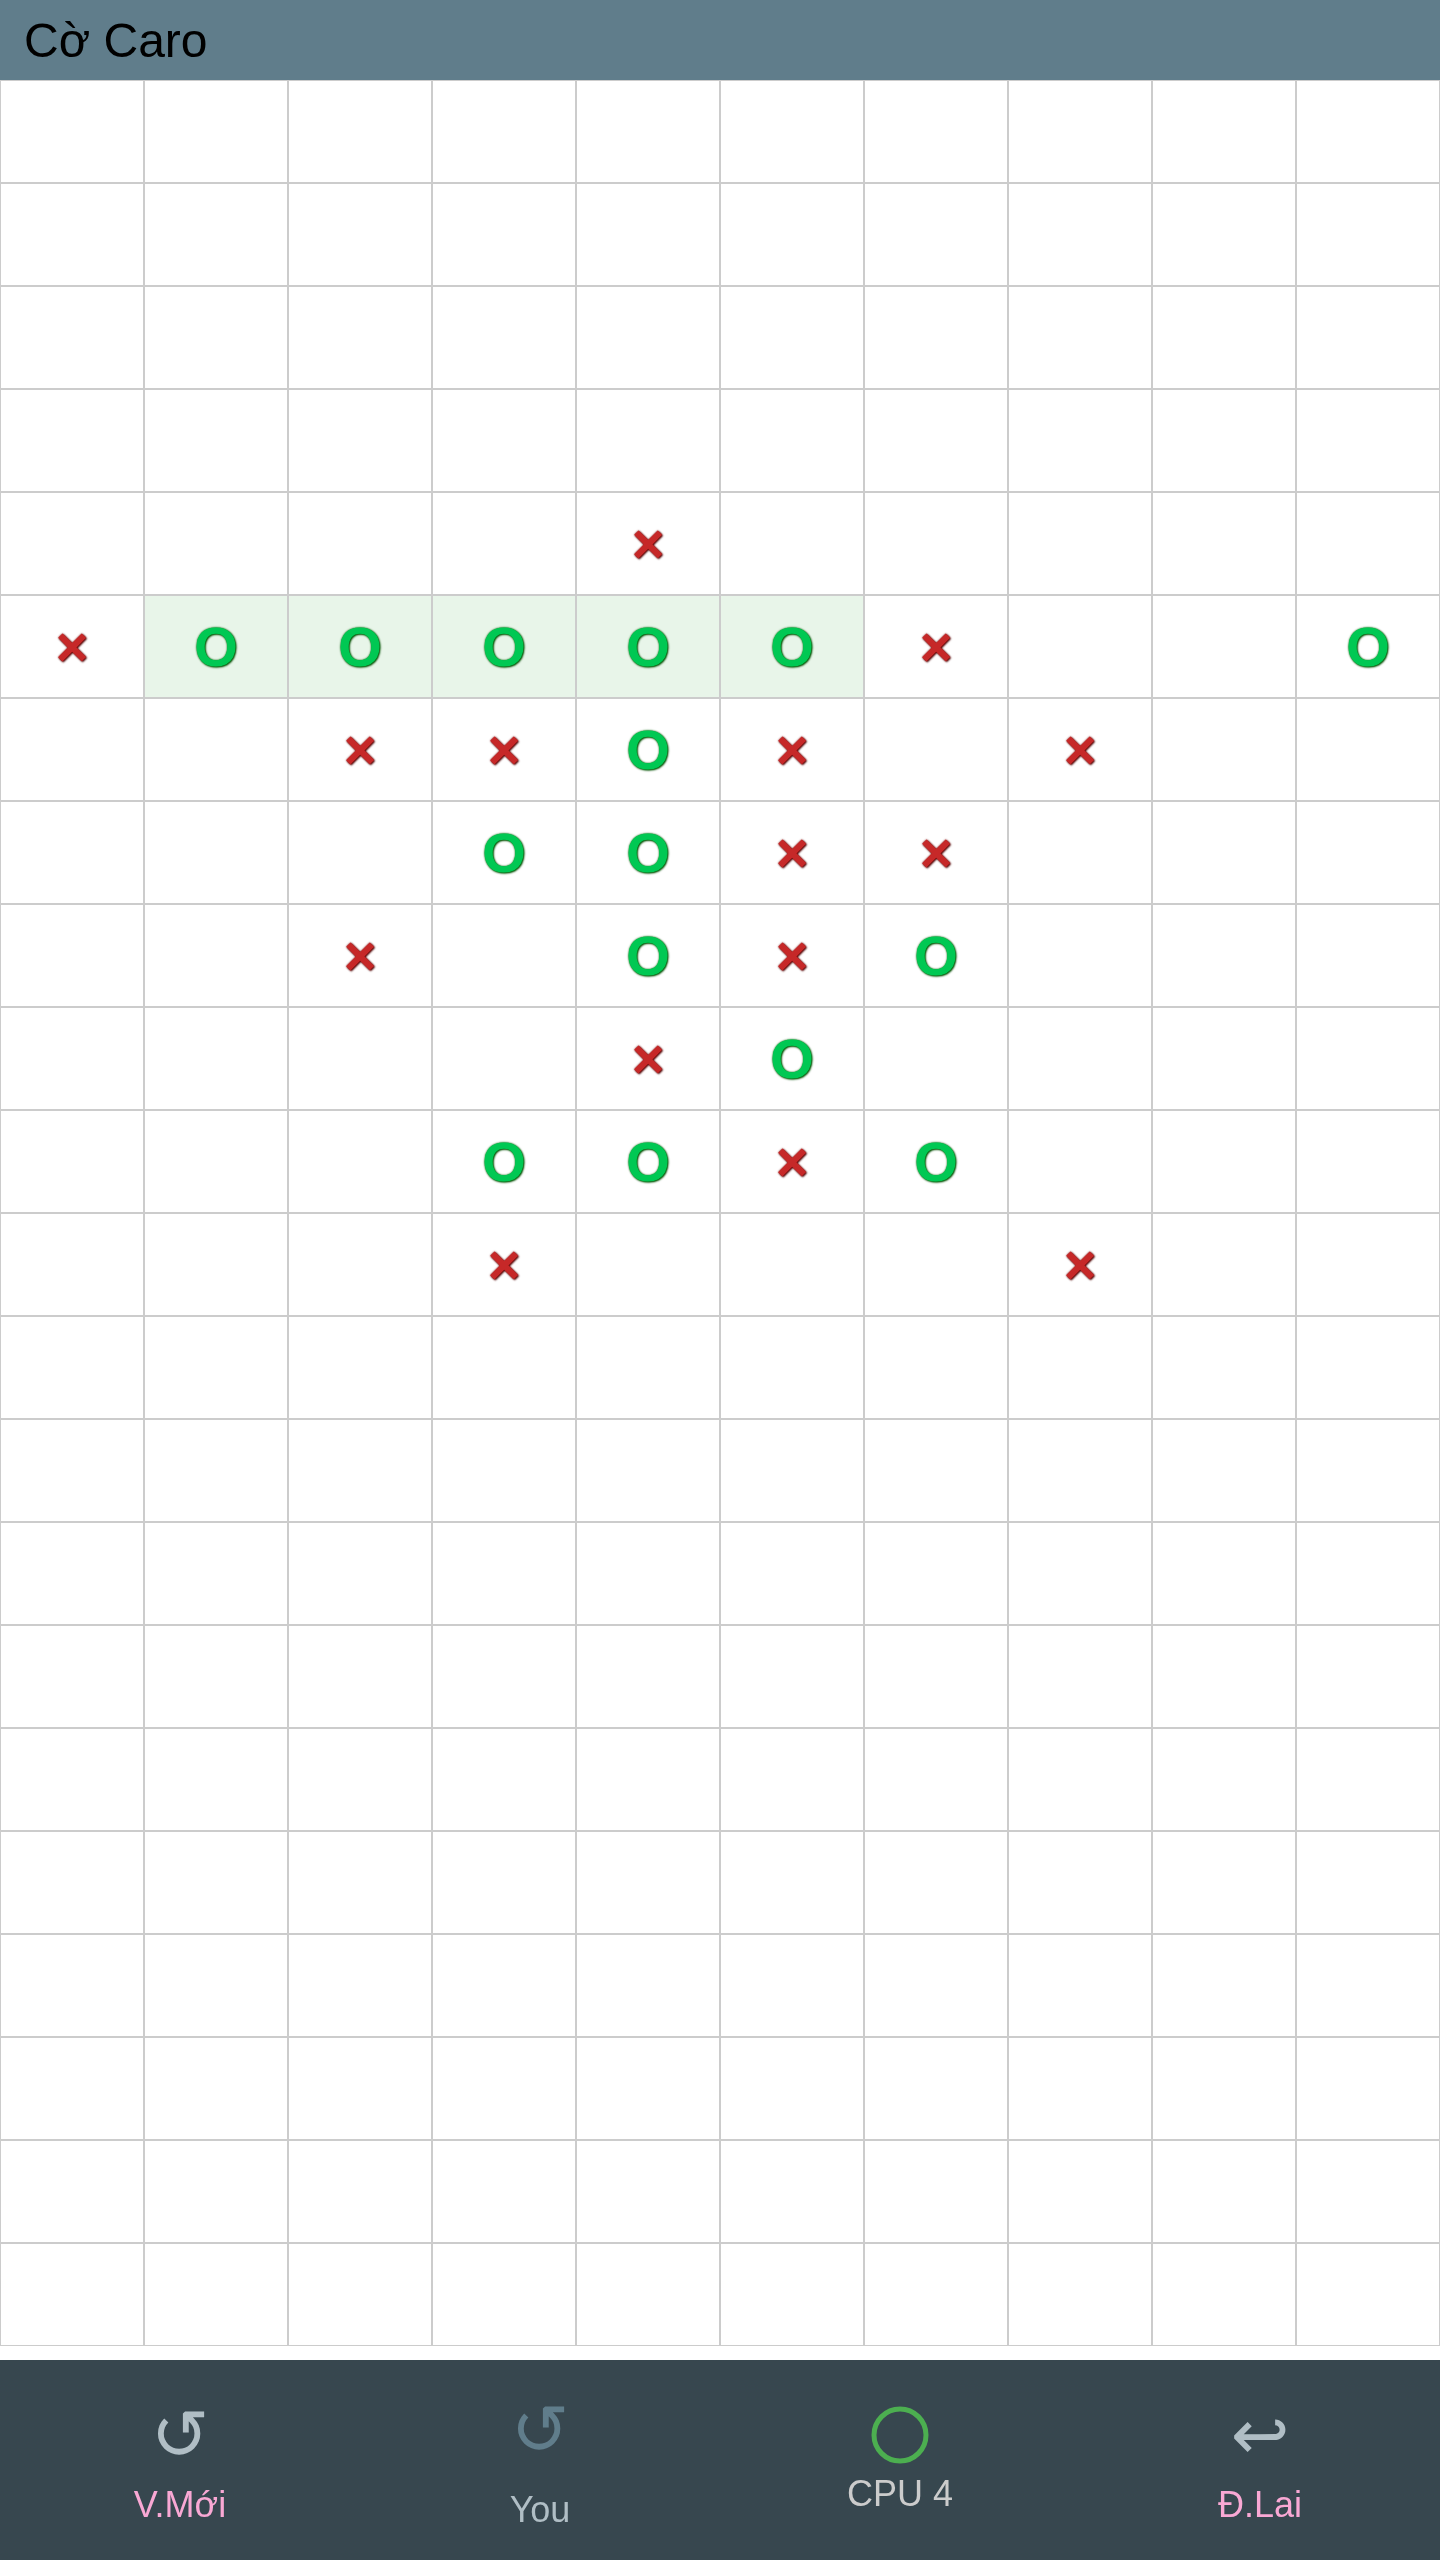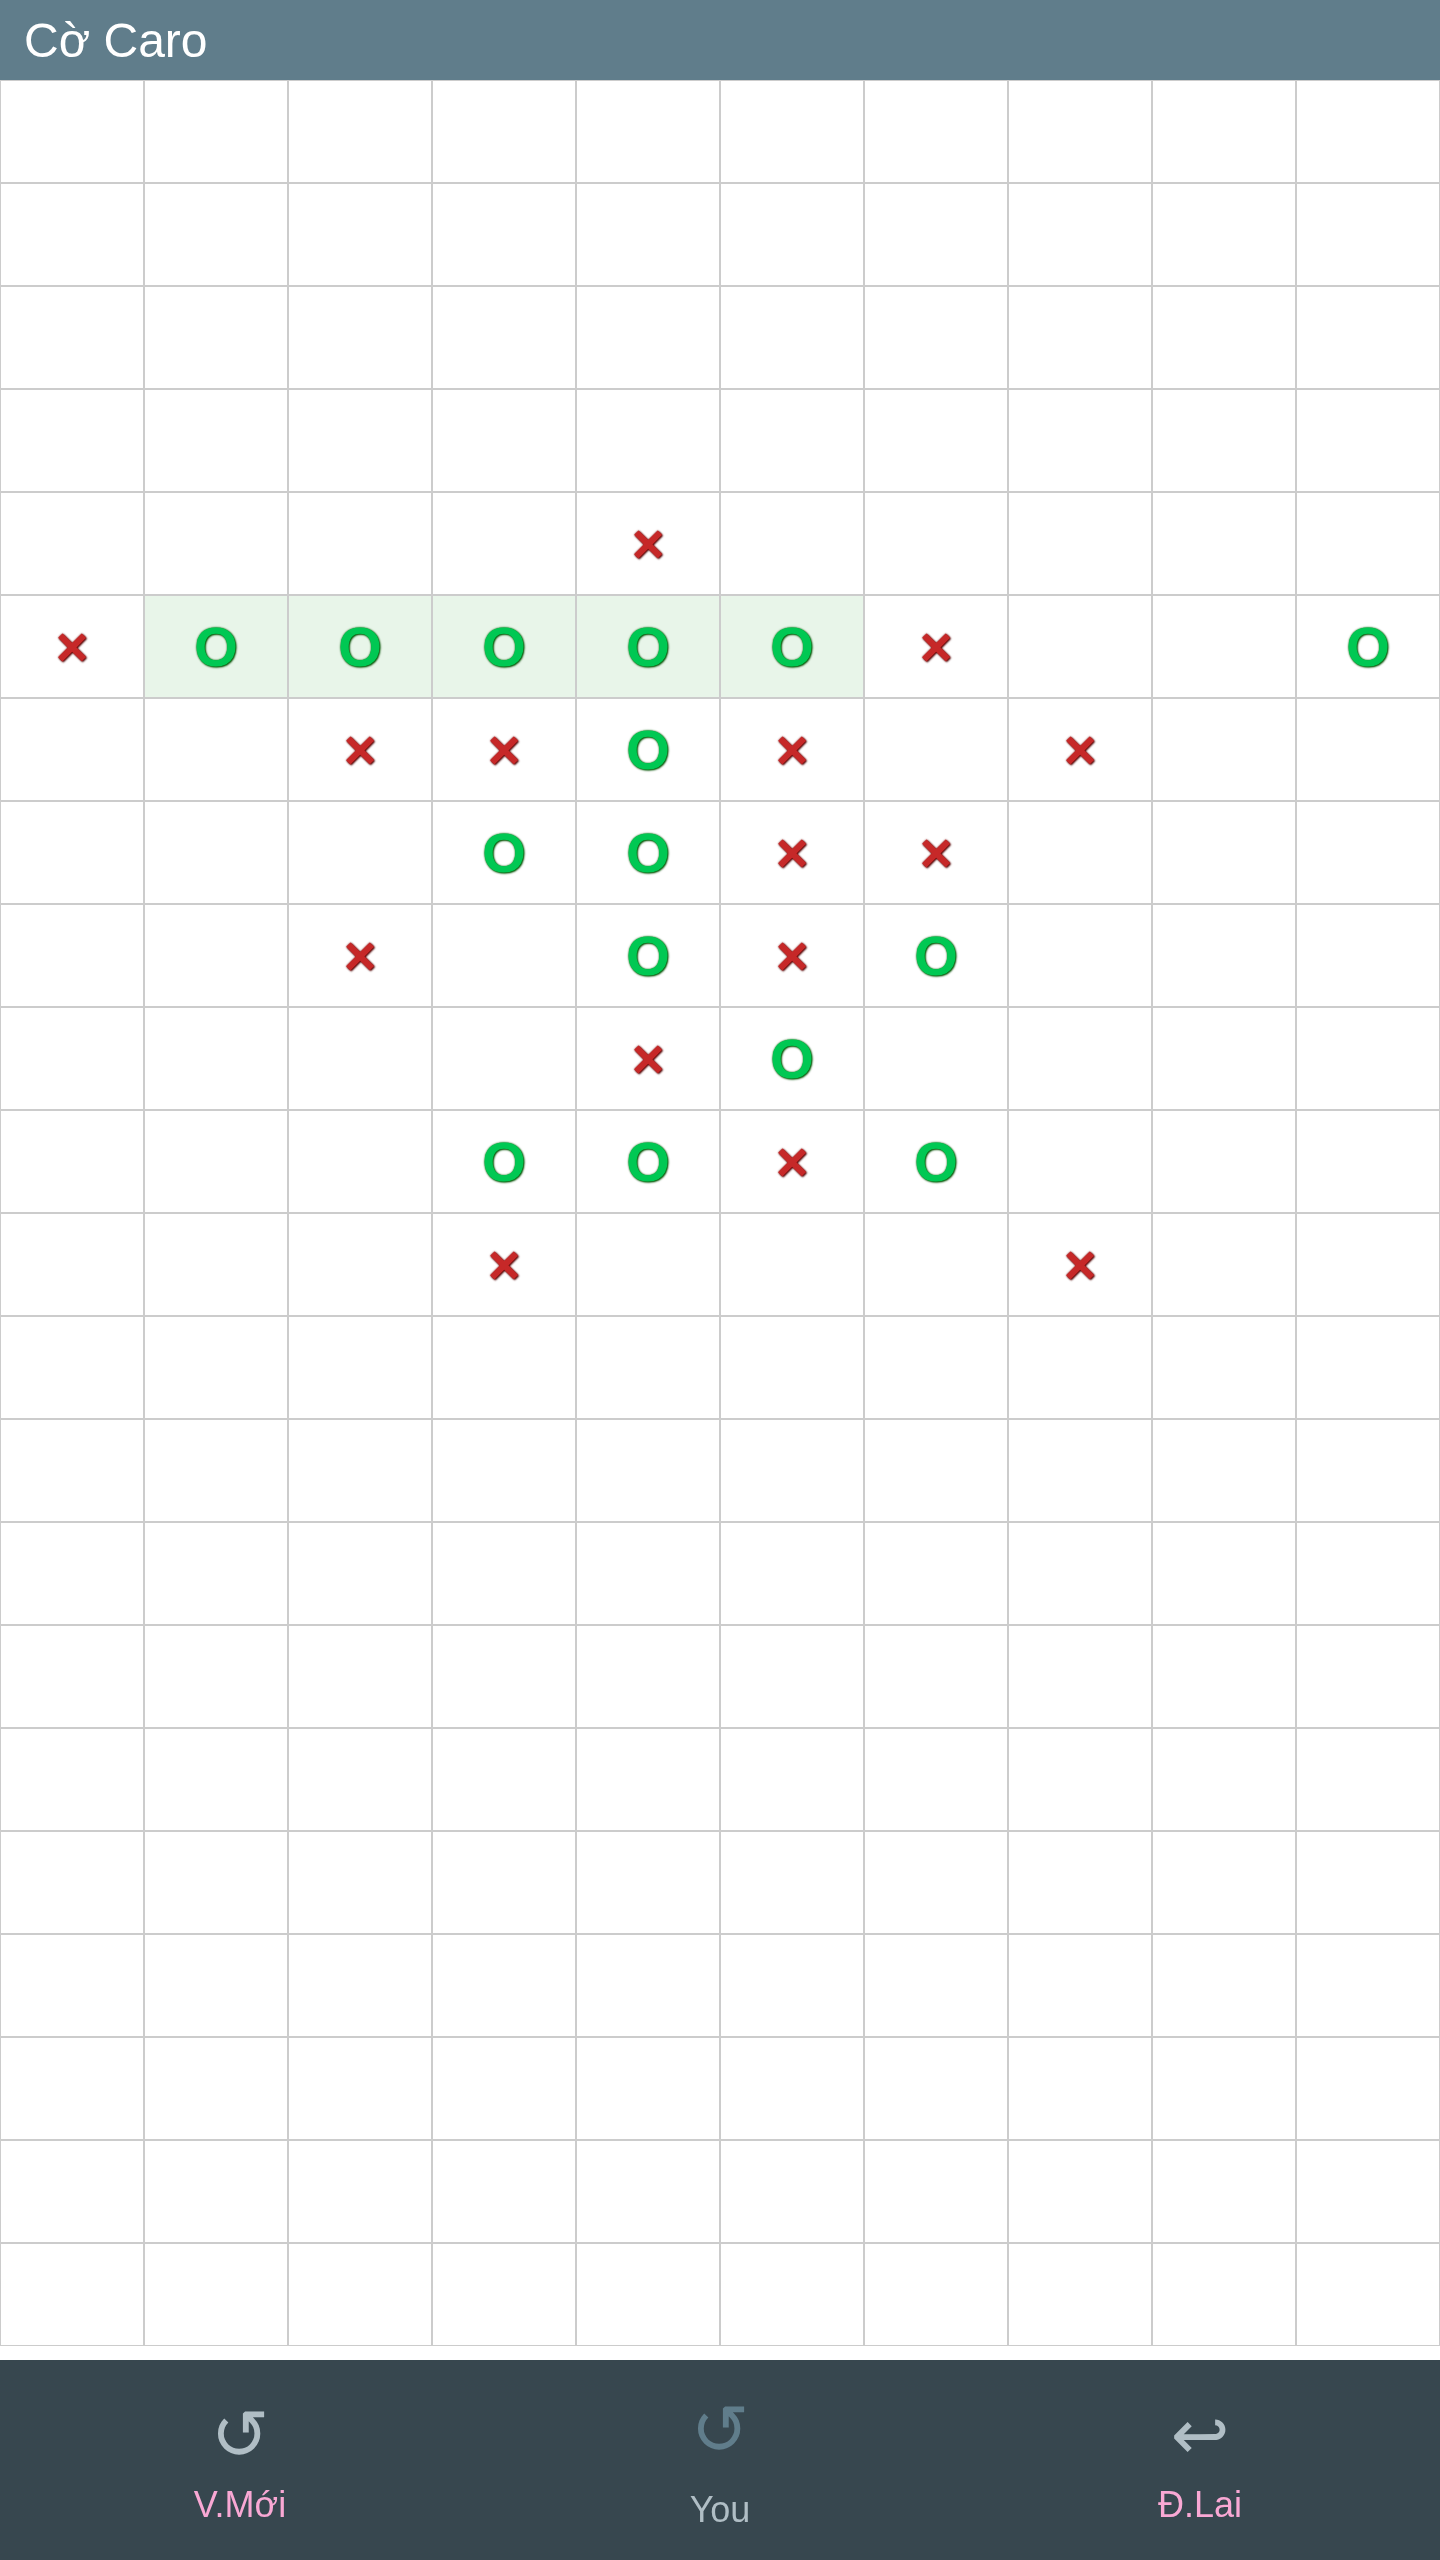--- a/index.html
+++ b/index.html
@@ -16,21 +16,21 @@
     
     #header {
       background: #607d8b;
       height: 80px;
       display: flex;
       align-items: center;
       padding: 0 24px;
       flex-shrink: 0;
     }
     #header-title {
-      color: #ffffff;
+      color: #000000;
       font-size: 48px;
       font-weight: 500;
       text-align: right;
     }
 
     
     #board-container {
       flex: 1;
       overflow: hidden;
       position: relative;
@@ -416,16 +416,22 @@
 <div id="footer">
   <div class="footer-btn">
     <span class="arrow-icon active">↺</span>
     <span class="footer-label active">V.Mới</span>
   </div>
   <div class="footer-btn">
     <span class="arrow-icon disabled">↺</span>
     <span class="footer-label you-label">You</span>
   </div>
   <div class="footer-btn">
+    <svg width="60" height="60" viewBox="0 0 60 60">
+      <circle cx="30" cy="30" r="26" stroke="#4caf50" stroke-width="5" fill="none"></circle>
+    </svg>
+    <span class="footer-label active" style="color:#ccc;">CPU 4</span>
+  </div>
+  <div class="footer-btn">
     <span class="arrow-icon active">↩</span>
     <span class="footer-label active">Đ.Lai</span>
   </div>
 </div>
 
 </body></html>

